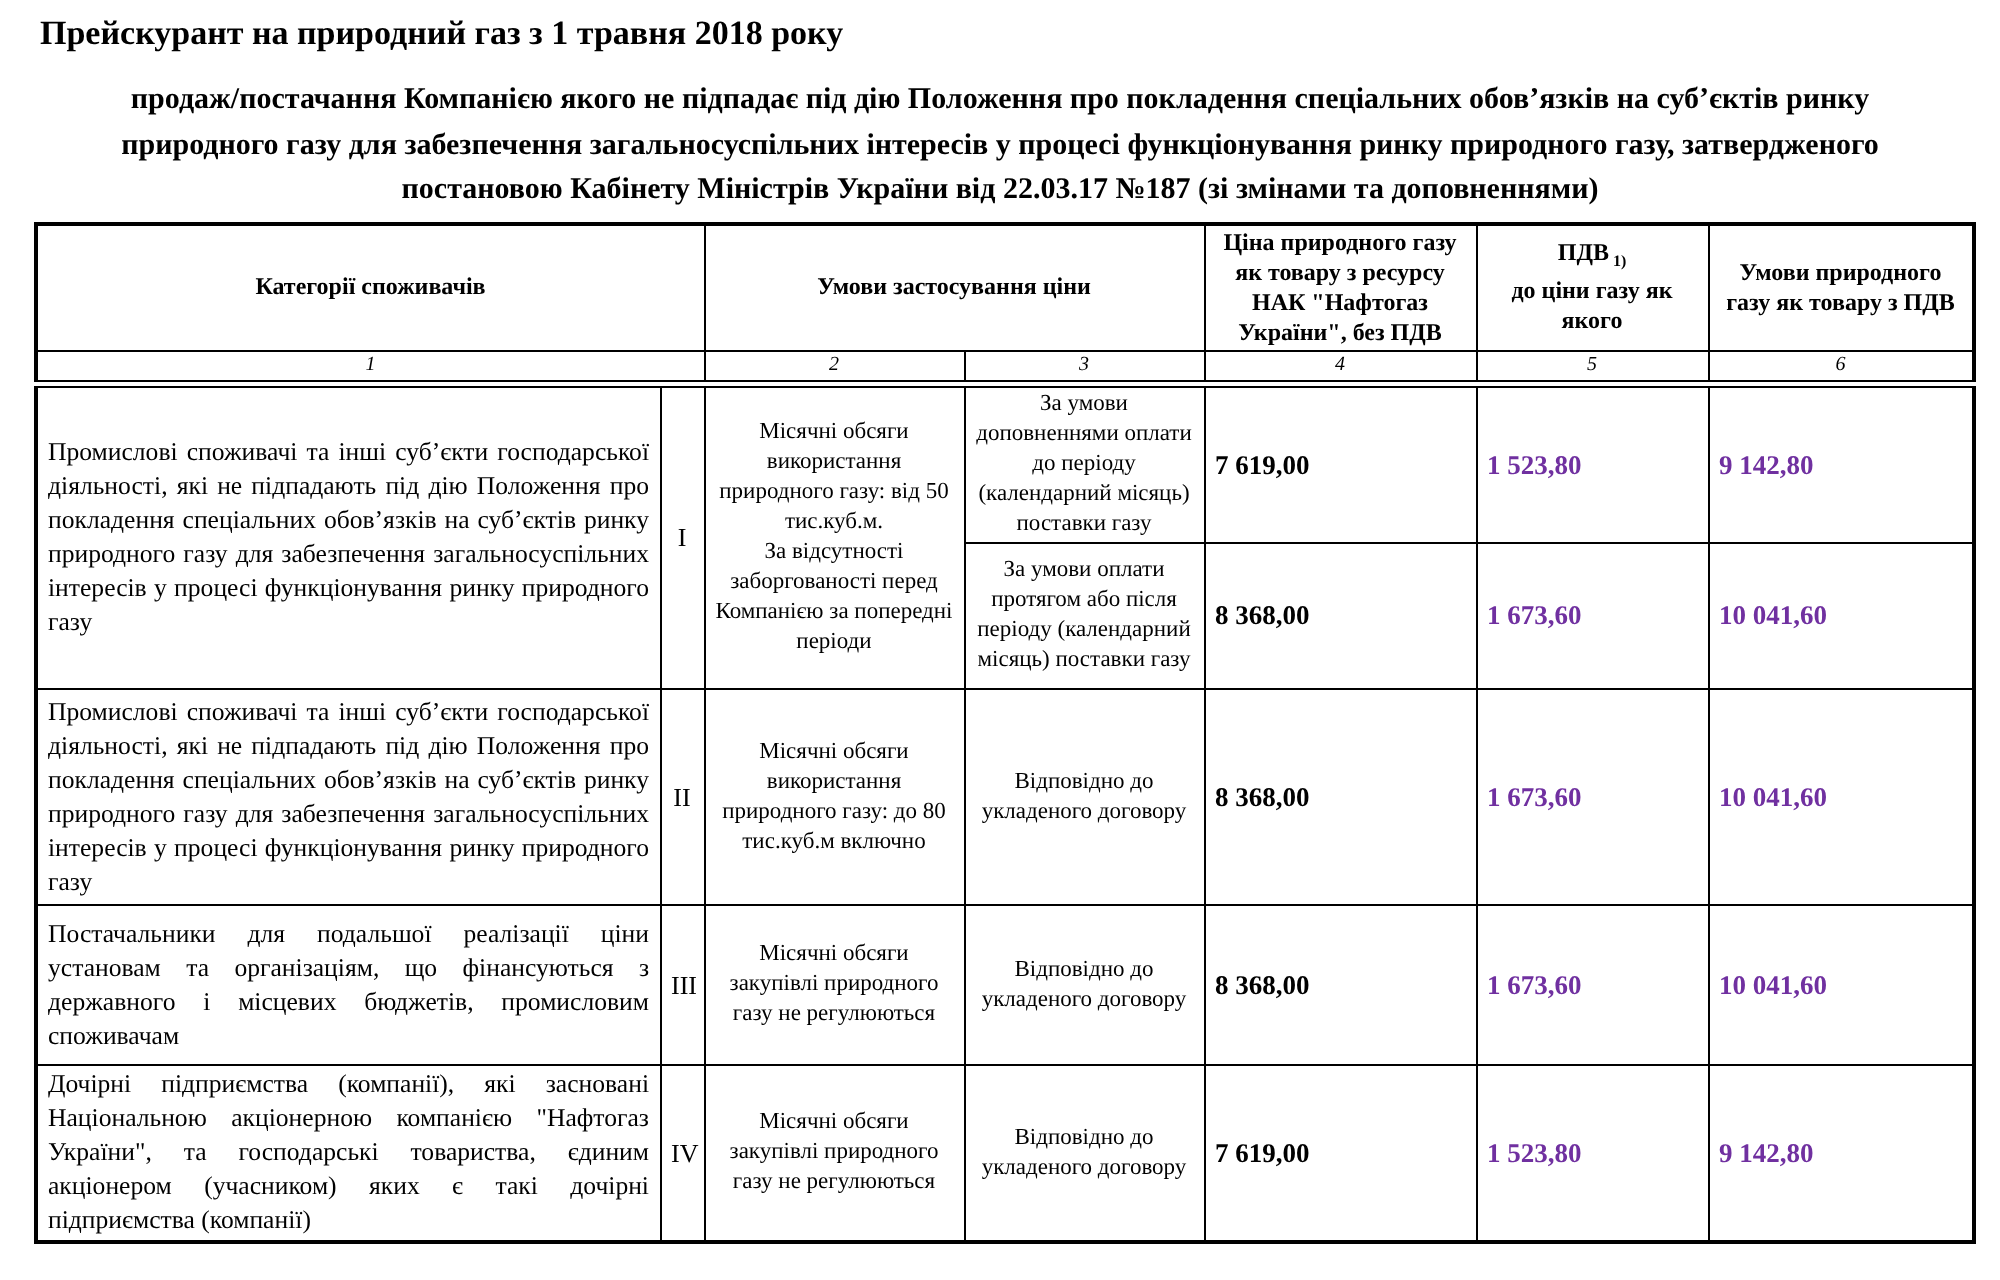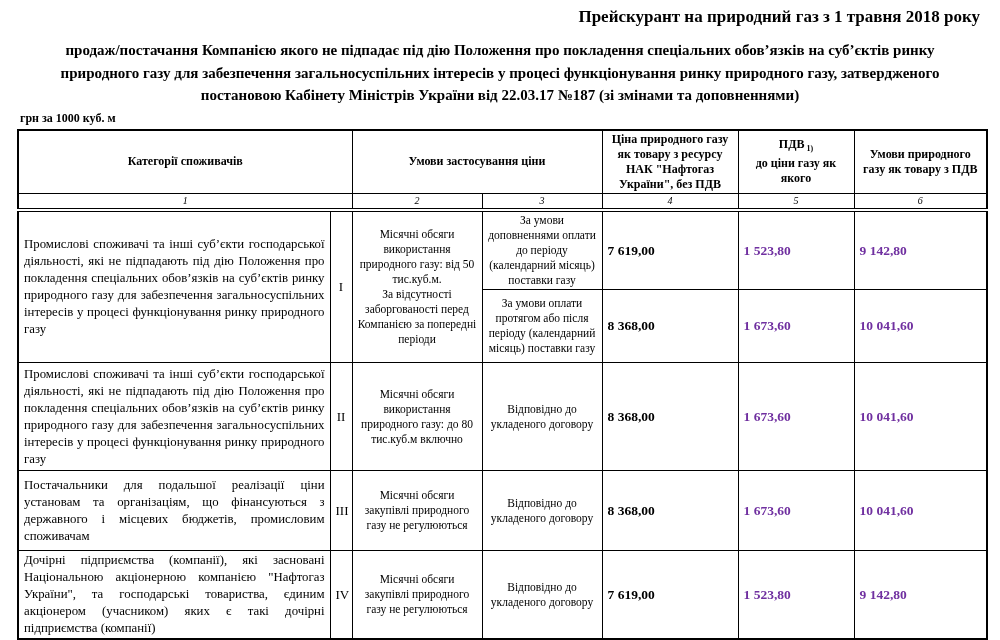--- a/index.html
+++ b/index.html
@@ -4,21 +4,21 @@
 <style>
   html,body{margin:0;padding:0;background:#ffffff;}
   body{
     width:1000px;height:640px;overflow:hidden;
     font-family:"Liberation Serif","DejaVu Serif",serif;
     color:#000;
     -webkit-font-smoothing:antialiased;
   }
   .page{width:1000px;height:640px;position:relative;background:#fff;}
   .doc-title{
-    text-align:right;font-weight:bold;font-size:17px;
+    text-align:left;font-weight:bold;font-size:17px;
     margin:6px 20px 0 20px;line-height:22px;
   }
   .doc-subtitle{
     text-align:center;font-weight:bold;font-size:15px;line-height:22.5px;
     max-width:886px;margin:11px auto 0 auto;
   }
   .unit-note{
     font-weight:bold;font-size:12px;margin:4px 0 0 20px;line-height:14px;
   }
   table.price-table{
@@ -66,21 +66,20 @@
 </style>
 </head>
 <body>
 
 <div class="page">
 
   <div class="doc-title">Прейскурант на природний газ з 1 травня 2018 року</div>
 
   <div class="doc-subtitle">продаж/постачання Компанією якого не підпадає під дію Положення про покладення спеціальних обов’язків на суб’єктів ринку природного газу для забезпечення загальносуспільних інтересів у процесі функціонування ринку природного газу, затвердженого постановою Кабінету Міністрів України від 22.03.17 №187 (зі змінами та доповненнями)</div>
 
-  <div class="unit-note">грн за 1000 куб. м</div>
 
   <table class="price-table">
     <colgroup>
       <col style="width:312px">
         <col style="width:22px">
         <col style="width:130px">
         <col style="width:120px">
         <col style="width:136px">
         <col style="width:116px">
         <col style="width:133px">

